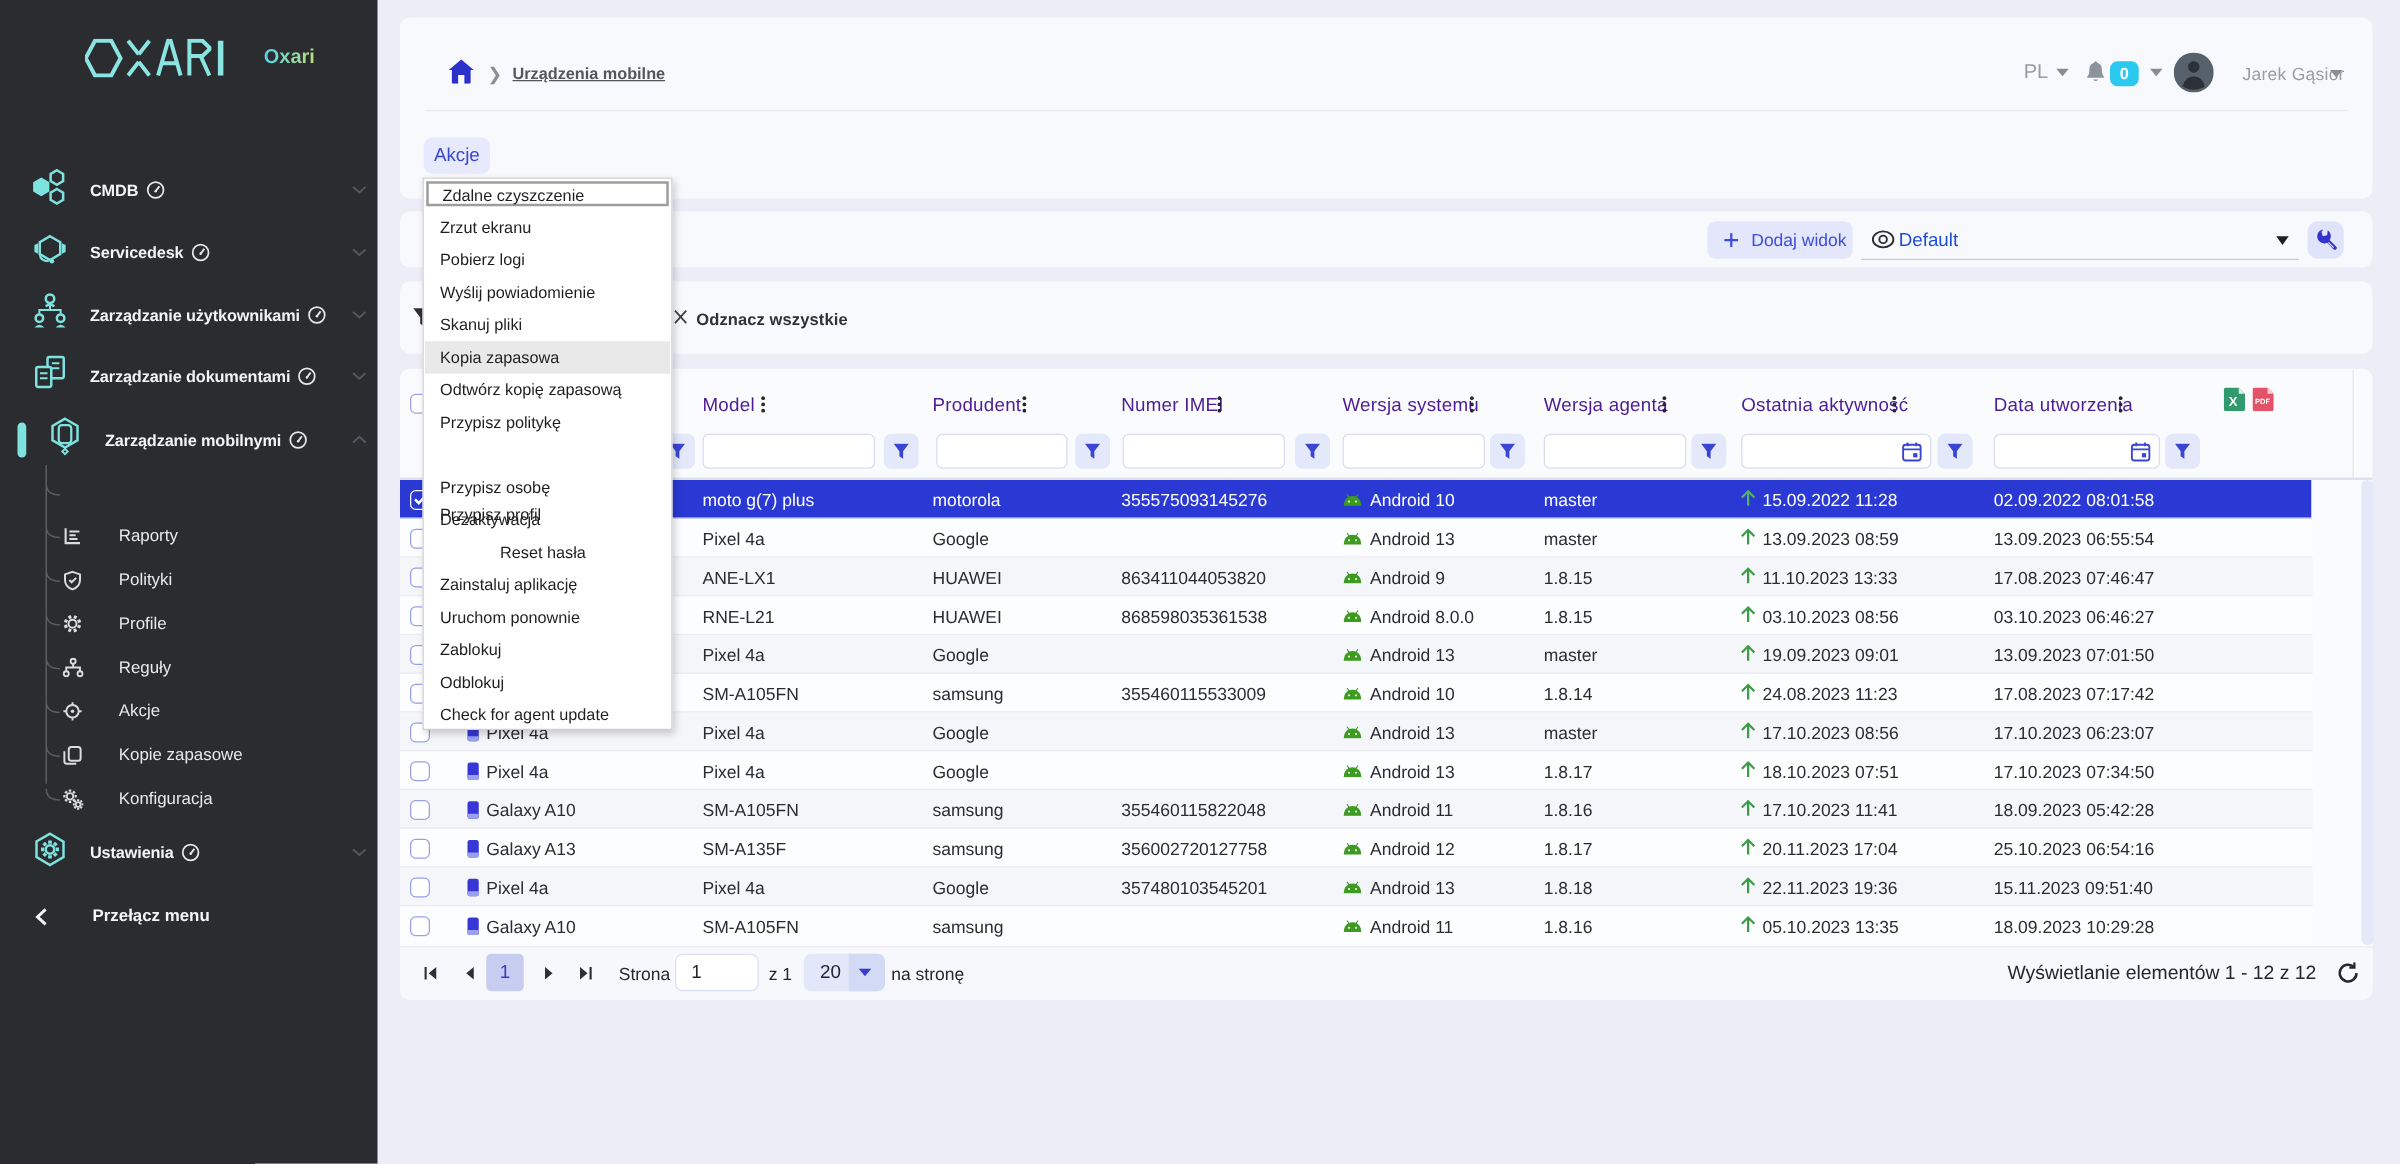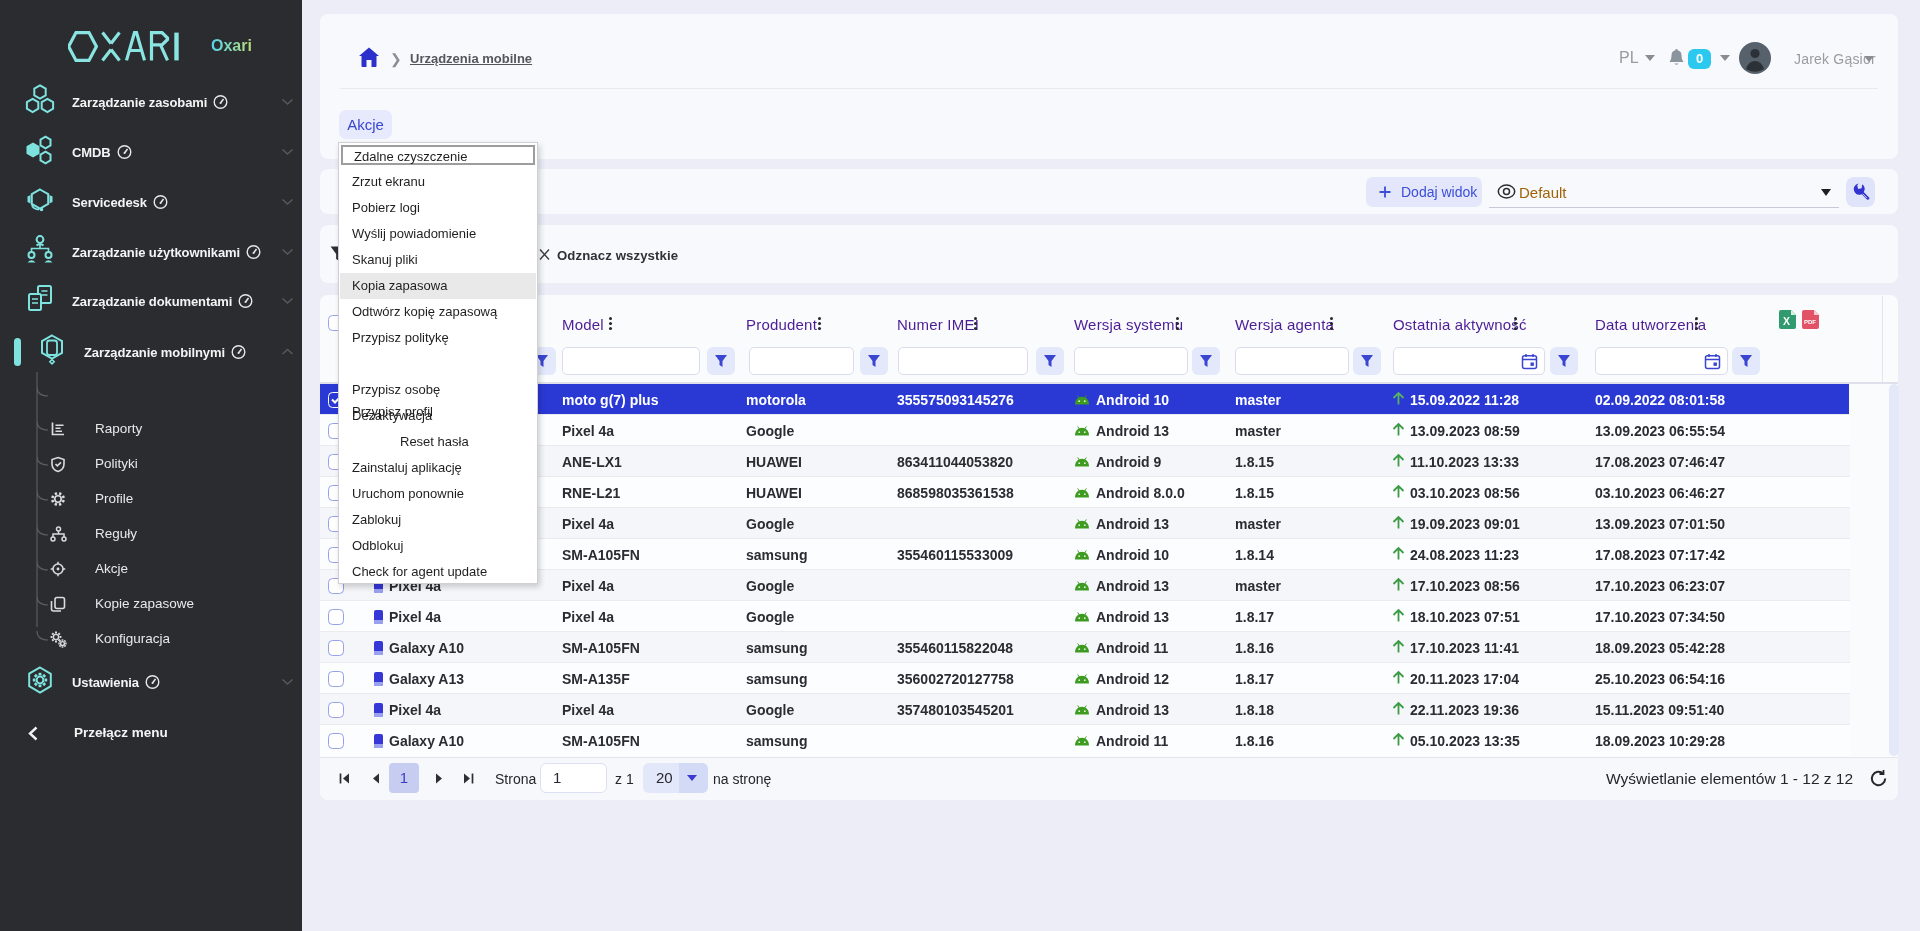--- a/index.html
+++ b/index.html
@@ -34,41 +34,41 @@
 .bc-chev { position:absolute; left:390px; top:51px; color:#8d8d96; font-size:14px; }
 .bc-title { position:absolute; left:410px; top:51px; font-size:13px; font-weight:700; color:#55555e; text-decoration:underline; }
 .sep1 { position:absolute; left:340px; top:88px; width:1538px; height:1px; background:#e9e9f0; }
 .btn-akcje { position:absolute; left:339px; top:110px; width:53px; height:29px; background:#e7e9fc; border-radius:7px;
   color:#3946d0; font-size:15px; font-weight:500; text-align:center; line-height:29px; }
 
 
 .btn-dodaj { position:absolute; left:1366px; top:177px; width:116px; height:30px; background:#e4e7fb; border-radius:7px; color:#3b4fd8; font-size:14px; font-weight:500; line-height:30px; }
 .sel-underline { position:absolute; left:1489px; top:207px; width:350px; height:1px; background:#c7c9d6; }
 .sel-eye { position:absolute; left:1497px; top:183px; }
-.sel-txt { position:absolute; left:1519px; top:184px; font-size:15px; color:#a16207; font-weight:500; }
+.sel-txt { position:absolute; left:1519px; top:184px; font-size:15px; color:#1d4ed8; font-weight:500; }
 .sel-arrow { position:absolute; left:1821px; top:189px; width:0; height:0; border-left:5.5px solid transparent; border-right:5.5px solid transparent; border-top:7px solid #1d1d24; }
 .btn-wrench { position:absolute; left:1846px; top:177px; width:29px; height:30px; background:#dfe4fa; border-radius:8px; }
 
 
 .x-ico { position:absolute; left:539px; top:247px; }
 .odz { position:absolute; left:557px; top:248px; font-size:13.2px; font-weight:700; color:#303038; letter-spacing:0.1px; }
 .funnel-dark { position:absolute; left:330px; top:246px; }
 
 
 .th-label { position:absolute; top:316px; font-size:15px; font-weight:500; color:#4c1d95; white-space:nowrap; letter-spacing:0.2px; }
 .dots:before { content:""; position:absolute; width:3px; height:3px; border-radius:50%; background:#26262c; box-shadow:0 5px 0 #26262c, 0 10px 0 #26262c; }
 .fin { position:absolute; top:347px; height:28px; background:#fff; border:1px solid #dadced; border-radius:5px; }
 .fbtn { position:absolute; top:347px; width:28px; height:28px; background:#e3e8fb; border-radius:6px; }
 .fbtn svg, .btn-wrench svg { position:absolute; left:50%; top:50%; transform:translate(-50%,-50%); }
 .cal { position:absolute; top:5px; }
 .hline { position:absolute; left:320px; top:382px; width:1578px; height:2px; background:#dfe1ea; }
 .vline { position:absolute; left:1882px; top:296px; width:1px; height:86px; background:#e3e3ec; }
 .scrolltrack { position:absolute; left:1889px; top:384px; width:10px; height:372px; background:#e4e8f8; border-radius:5px; }
 
-.trow { position:absolute; left:320px; width:1530px; height:31px; font-size:14px; font-weight:700; color:#2b2b32; }
+.trow { position:absolute; left:320px; width:1530px; height:31px; font-size:14px; font-weight:400; color:#2b2b32; }
 .trow.odd { background:#f5f6fa; }
 .trow.even { background:#fcfdfe; }
 .trow .cell { position:absolute; top:50%; transform:translateY(-50%); white-space:nowrap; }
 .trow.sel { background:#2a38d4; color:#fff; width:1529px; }
 .rsep { position:absolute; left:320px; width:1530px; height:1px; background:#eaeaf1; }
 .cb { position:absolute; left:8px; top:50%; transform:translateY(-50%); width:16px; height:16px; border:1.5px solid #97a0ea; border-radius:4.5px; background:#fff; }
 .phone-ic { position:absolute; left:54px; top:50%; transform:translateY(-50%); width:9px; height:14px; border-radius:2px; background:#3637d6; }
 .phone-ic:after { content:""; position:absolute; left:0; bottom:0; width:9px; height:3.5px; background:#9aa1ef; border-radius:0 0 2px 2px; }
 .c-name { left:69px; }
 .c-model { left:242px; }
@@ -101,35 +101,20 @@
 
 <div class="sidebar" id="sidebar">
 <svg class="abs" style="left:68px; top:31px;" width="132" height="31" viewBox="0 0 132 31" fill="none" stroke="#8ae5e2" stroke-width="3.2">
 <polygon points="8,1.6 21,1.6 28.4,15.5 21,29.4 8,29.4 0.6,15.5"></polygon>
 <path d="M34.5 1.6 L43 12.5 M51.5 1.6 L43 12.5 M34.5 29.4 L43 18.5 M51.5 29.4 L43 18.5"></path>
 <path d="M58.5 29.4 L66.5 1.6 L68.5 1.6 L76.5 29.4 M62 19.5 L73 19.5"></path>
 <path d="M83.5 29.4 L83.5 1.6 L94 1.6 L99.5 7 L99.5 8.5 L94 13.8 L83.5 13.8 M92.5 13.8 L99.5 29.4"></path>
 <path d="M108.5 1.6 L108.5 29.4" stroke-width="4.4"></path>
 </svg>
 <div class="logo-sub">Oxari</div>
-<div class="mitem" style="top:82px;">
-<span class="ic" style="left:23px;"><svg width="34" height="34" viewBox="0 0 34 34" fill="none" stroke="#7ee2df" stroke-width="2">
-<polygon points="17.0,2.4 22.7,5.7 22.7,12.3 17.0,15.6 11.3,12.3 11.3,5.7"></polygon>
-          <polygon points="9.6,15.8 15.3,19.1 15.3,25.7 9.6,29.0 3.9,25.7 3.9,19.1"></polygon>
-          <polygon points="24.4,15.8 30.1,19.1 30.1,25.7 24.4,29.0 18.7,25.7 18.7,19.1"></polygon>
-        </svg></span>
-<span class="txt">Zarządzanie zasobami<svg class="badge-g" width="15" height="15" viewBox="0 0 15 15" fill="none" stroke="#e8e8ea" stroke-width="1.4">
-<circle cx="7.5" cy="7.5" r="6.3"></circle>
-          <path d="M7.5 8.5 L10.5 4.5" stroke-width="1.6"></path>
-          <circle cx="7.5" cy="8.5" r="1" fill="#e8e8ea" stroke="none"></circle>
-        </svg></span>
-<svg class="chev" width="13" height="8" viewBox="0 0 13 8" fill="none" stroke="#55585d" stroke-width="1.6">
-        <path d="M1.5 1.5 L6.5 6 L11.5 1.5"></path>
-      </svg>
-</div>
 <div class="mitem" style="top:132px;">
 <span class="ic" style="left:24px;"><svg width="32" height="32" viewBox="0 0 32 32" fill="none" stroke="#7ee2df" stroke-width="2">
 <polygon points="9.0,9.6 14.5,12.8 14.5,19.2 9.0,22.4 3.5,19.2 3.5,12.8" fill="#7ee2df"></polygon>
           <polygon points="21.5,2.7 26.5,5.6 26.5,11.4 21.5,14.3 16.5,11.4 16.5,5.6"></polygon>
           <polygon points="21.5,17.7 26.5,20.6 26.5,26.4 21.5,29.3 16.5,26.4 16.5,20.6"></polygon>
         </svg></span>
 <span class="txt">CMDB<svg class="badge-g" width="15" height="15" viewBox="0 0 15 15" fill="none" stroke="#e8e8ea" stroke-width="1.4">
 <circle cx="7.5" cy="7.5" r="6.3"></circle>
           <path d="M7.5 8.5 L10.5 4.5" stroke-width="1.6"></path>
           <circle cx="7.5" cy="8.5" r="1" fill="#e8e8ea" stroke="none"></circle>

